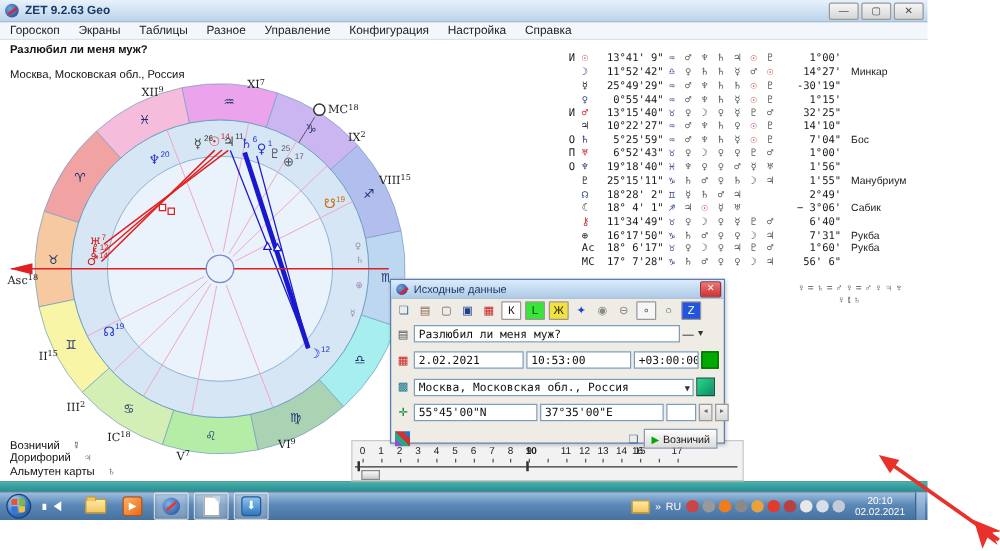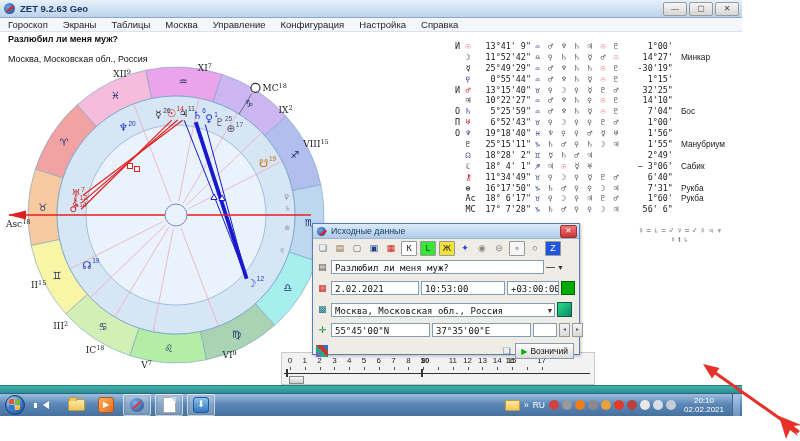--- a/index.html
+++ b/index.html
@@ -93,21 +93,21 @@
       <div class="winbtn">—</div>
       <div class="winbtn">▢</div>
       <div class="winbtn">✕</div>
     </div>
   </div>
 
   <div class="abs menubar" id="menubar">
       <span>Гороскоп</span>
       <span>Экраны</span>
       <span>Таблицы</span>
-      <span>Москва</span>
+      <span>Разное</span>
       <span>Управление</span>
       <span>Конфигурация</span>
       <span>Настройка</span>
       <span>Справка</span>
     </div>
 
   <div class="abs hdr bold" style="top:34px;">Разлюбил ли меня муж?</div>
   <div class="abs hdr" style="top:54px;">Москва, Московская обл., Россия</div>
 
 
@@ -201,20 +201,25 @@
       <text x="95.13902223912145" y="312.5752662102316" text-anchor="middle" font-size="9px" font-family="DejaVu Serif" fill="#222">IC<tspan font-size="6.5px" dy="-3">18</tspan></text>
       <text x="146.5441391215361" y="328.13777759081347" text-anchor="middle" font-size="9px" font-family="DejaVu Serif" fill="#222">V<tspan font-size="6.5px" dy="-3">7</tspan></text>
       <text x="229.51069989794368" y="318.1306711481544" text-anchor="middle" font-size="9px" font-family="DejaVu Serif" fill="#222">VI<tspan font-size="6.5px" dy="-3">9</tspan></text>
       <text x="316.01221214801865" y="106.96775063805026" text-anchor="middle" font-size="9px" font-family="DejaVu Serif" fill="#222">VIII<tspan font-size="6.5px" dy="-3">15</tspan></text>
       <text x="285.52376897541023" y="72.60292210207643" text-anchor="middle" font-size="9px" font-family="DejaVu Serif" fill="#222">IX<tspan font-size="6.5px" dy="-3">2</tspan></text>
       <text x="204.87829497888623" y="30.806100401163235" text-anchor="middle" font-size="9px" font-family="DejaVu Serif" fill="#222">XI<tspan font-size="6.5px" dy="-3">7</tspan></text>
       <text x="122.13256210273684" y="36.93512437752446" text-anchor="middle" font-size="9px" font-family="DejaVu Serif" fill="#222">XII<tspan font-size="6.5px" dy="-3">9</tspan></text>
       <text x="6" y="186.99999999999997" text-anchor="start" font-size="9px" font-family="DejaVu Serif" fill="#222">Asc<tspan font-size="6.5px" dy="-3">18</tspan></text>
     </svg>
 
+  <div class="abs almuten" id="almuten">
+      <div>Возничий<span class="g">☿</span></div>
+      <div>Дорифорий<span class="g">♃</span></div>
+      <div>Альмутен карты<span class="g">♄</span></div>
+    </div>
 
   <div class="abs ptable" id="ptable">
       <div class="prow">
         <span class="c-flag">И</span>
         <span class="c-pl" style="color: rgb(204, 34, 34);">☉</span>
         <span class="c-pos">13°41' 9"</span>
         <span class="c-sign">♒</span>
         <span class="c-chain"><span>♂</span><span> </span><span>♆</span><span> </span><span>♄</span><span> </span><span>♃</span><span> </span><span style="color: rgb(208, 32, 32);">☉</span><span> </span><span>♇</span></span>
         <span class="c-val">1°00'</span>
         <span class="c-star"></span>

